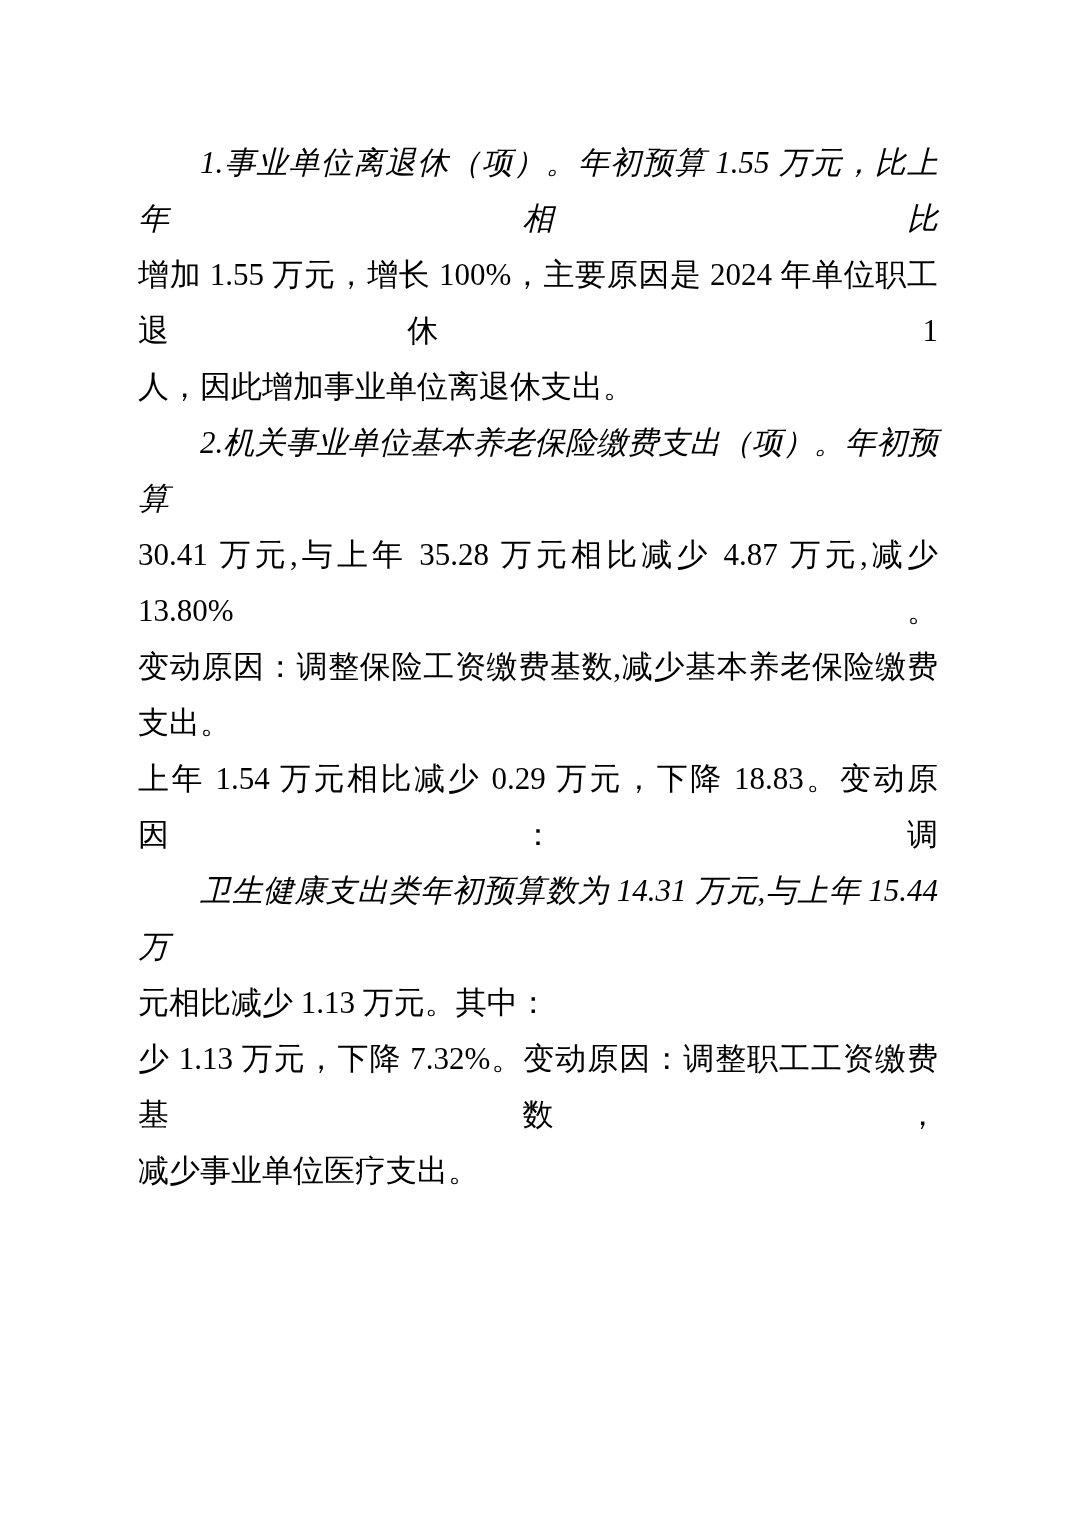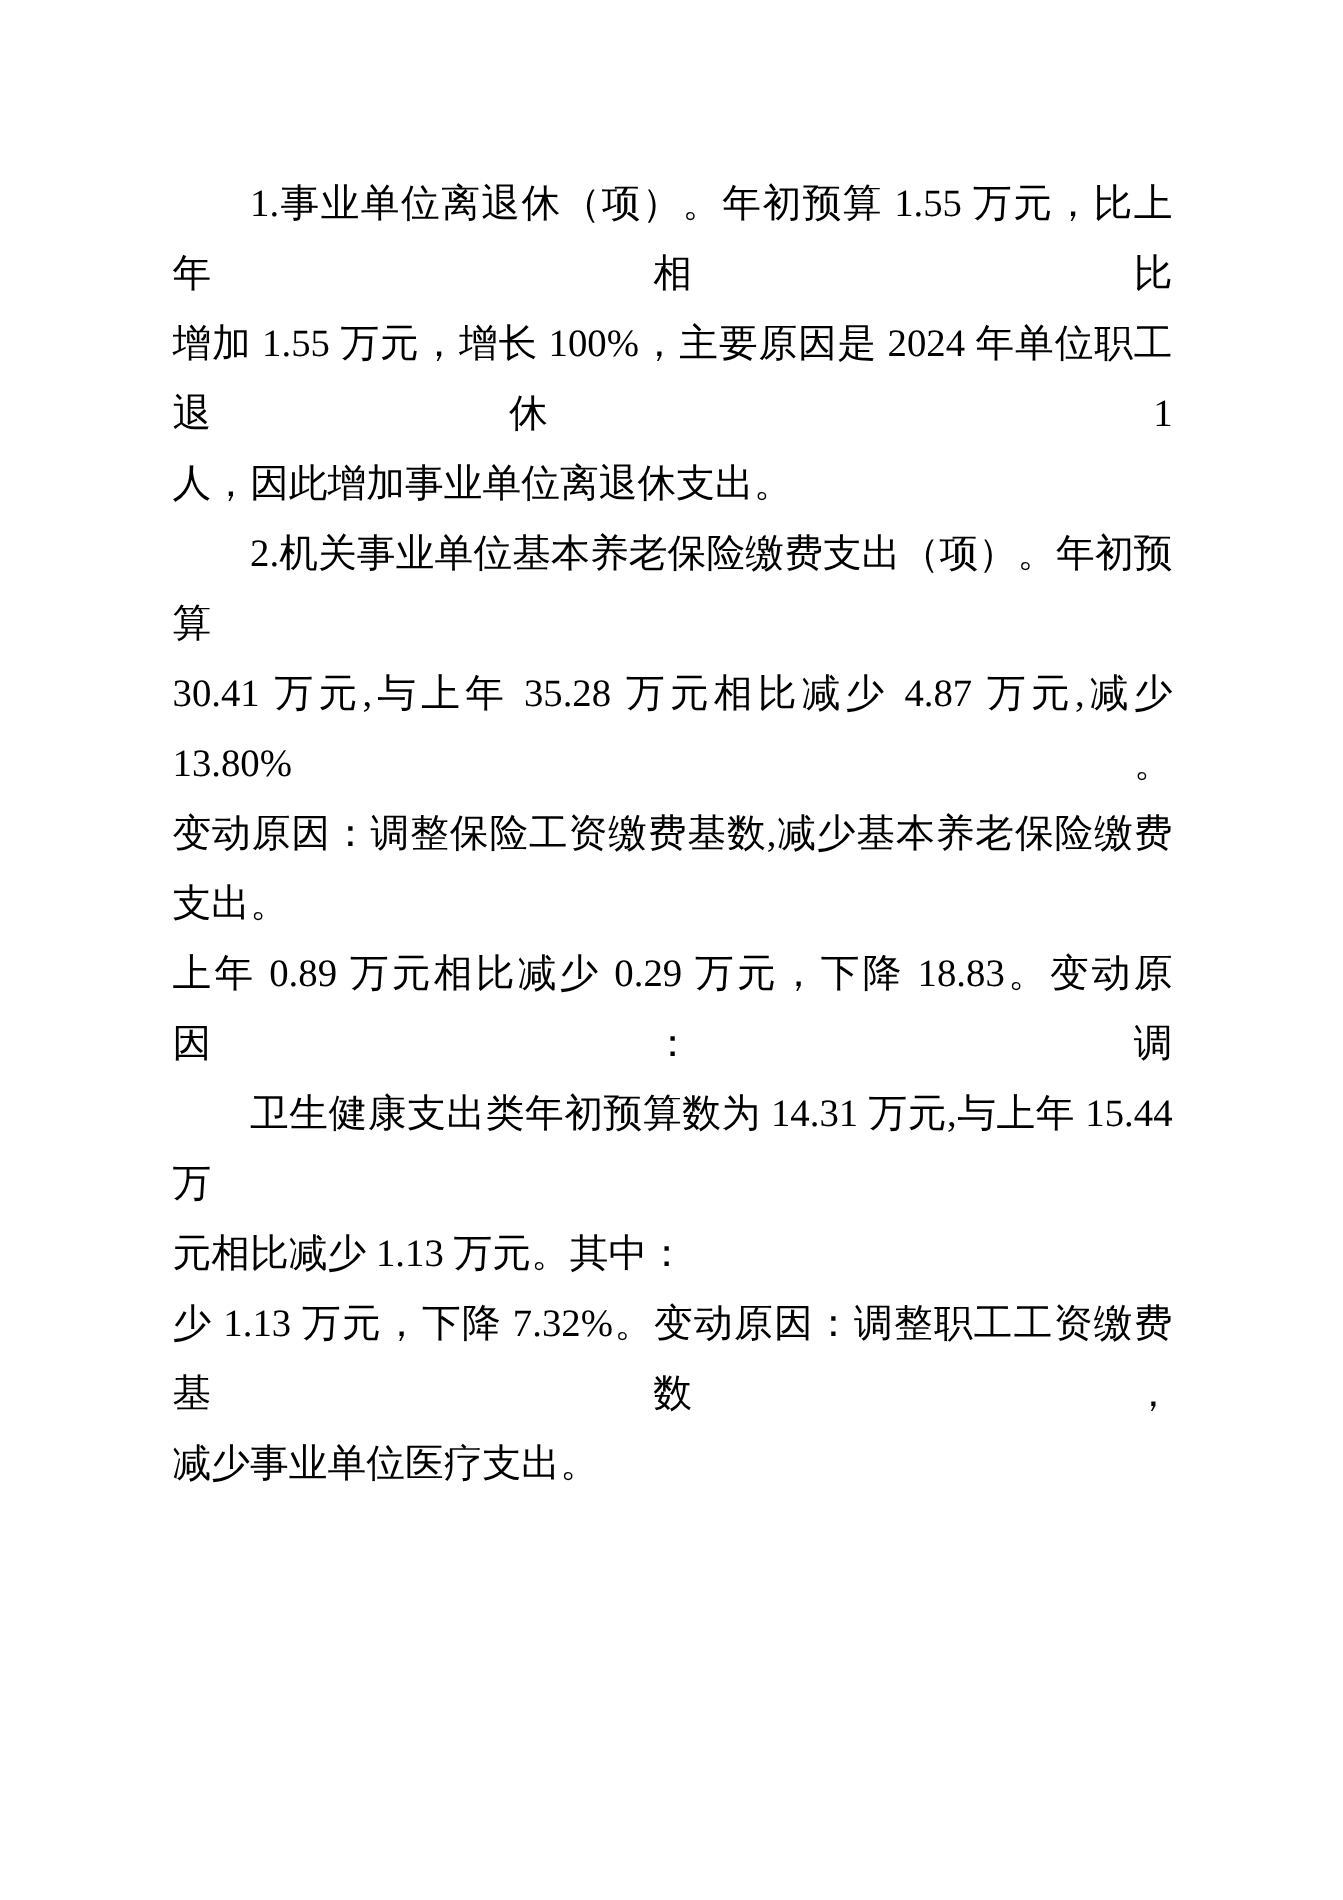--- a/index.html
+++ b/index.html
@@ -26,21 +26,21 @@
     font-size: 31px;
     line-height: 56px;
   }
   .block { margin: 0; }
   .line {
     text-align: justify;
     text-align-last: justify;
     text-justify: inter-character;
     white-space: normal;
   }
-  .line.first { text-indent: 2em; }
+  .line.first { text-indent: 2em; font-style: italic; }
   .line.last  { text-align-last: left; }
   .block.heading .line {
     font-weight: 700;
     text-align-last: left;
   }
 </style>
 </head>
 <body>
 
 <div class="page">
@@ -49,21 +49,21 @@
         <div class="line first">1.事业单位离退休（项）。年初预算 1.55 万元，比上年相比</div>
         <div class="line">增加 1.55 万元，增长 100%，主要原因是 2024 年单位职工退休 1</div>
         <div class="line last">人，因此增加事业单位离退休支出。</div>
       </div>
       <div class="block paragraph">
         <div class="line first">2.机关事业单位基本养老保险缴费支出（项）。年初预算</div>
         <div class="line">30.41 万元,与上年 35.28 万元相比减少 4.87 万元,减少 13.80%。</div>
         <div class="line last">变动原因：调整保险工资缴费基数,减少基本养老保险缴费支出。</div>
       </div>
       <div class="block paragraph">
-        <div class="line">上年 0.89 万元相比减少 0.29 万元，下降 18.83。变动原因：调</div>
+        <div class="line">上年 1.54 万元相比减少 0.29 万元，下降 18.83。变动原因：调</div>
       </div>
       <div class="block paragraph">
         <div class="line first">卫生健康支出类年初预算数为 14.31 万元,与上年 15.44 万</div>
         <div class="line last">元相比减少 1.13 万元。其中：</div>
       </div>
       <div class="block paragraph">
         <div class="line">少 1.13 万元，下降 7.32%。变动原因：调整职工工资缴费基数，</div>
         <div class="line last">减少事业单位医疗支出。</div>
       </div>
     </div>

